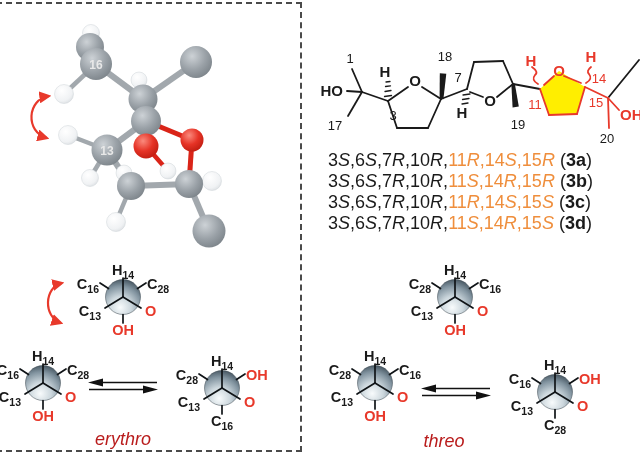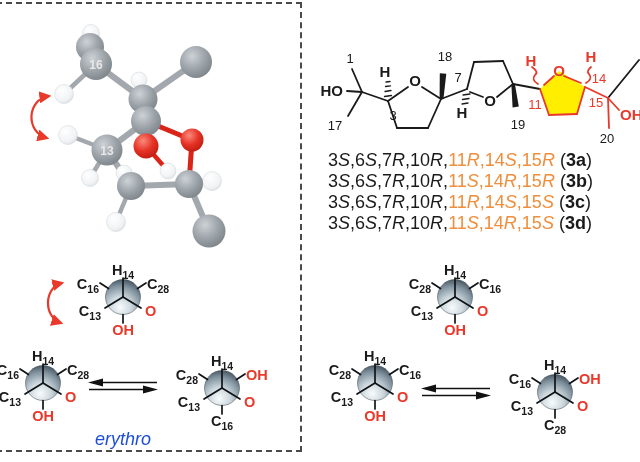--- a/index.html
+++ b/index.html
@@ -16,21 +16,21 @@
   .rb{stroke:#e8392b;stroke-width:1.8;stroke-linecap:round;fill:none;}
   .sat{font-size:15px;font-weight:bold;fill:#1a1a1a;}
   .sloc{font-size:13px;fill:#1a1a1a;}
   .satr{font-size:15px;font-weight:bold;fill:#e8392b;}
   .slocr{font-size:13px;fill:#e8392b;}
   .isoblock{position:absolute;left:328px;top:150px;font-size:18px;line-height:21px;
           white-space:nowrap;color:#1a1a1a;}
   .it{font-style:italic;}
   .or{color:#ef8e3c;}
   .b{font-weight:bold;}
-  .conf{position:absolute;font-style:italic;font-size:18px;color:#1d4ed8;text-align:center;}
+  .conf{position:absolute;font-style:italic;font-size:18px;color:#b91c1c;text-align:center;}
   .mlab{font-size:12px;font-weight:bold;fill:#e8e8e8;}
 </style>
 </head>
 <body>
 
 <div class="canvas">
 
   <svg width="0" height="0" style="left:0;top:0">
     <defs>
       <radialGradient id="gGray" cx="0.38" cy="0.32" r="0.85">
@@ -306,14 +306,15 @@
     <polygon points="72,12.5 57,8.5 57,16.5" fill="#111"></polygon>
   </svg>
   <svg width="74" height="18" style="left:419px;top:383px">
     <line x1="16" y1="5.5" x2="71" y2="5.5" stroke="#111" stroke-width="1.6"></line>
     <polygon points="2,5.5 17,1.5 17,9.5" fill="#111"></polygon>
     <line x1="3" y1="12.5" x2="58" y2="12.5" stroke="#111" stroke-width="1.6"></line>
     <polygon points="72,12.5 57,8.5 57,16.5" fill="#111"></polygon>
   </svg>
 
   <div class="conf" style="left:63px;top:429px;width:120px">erythro</div>
+  <div class="conf" style="left:384px;top:431px;width:120px">threo</div>
 
 </div>
 
 </body></html>

